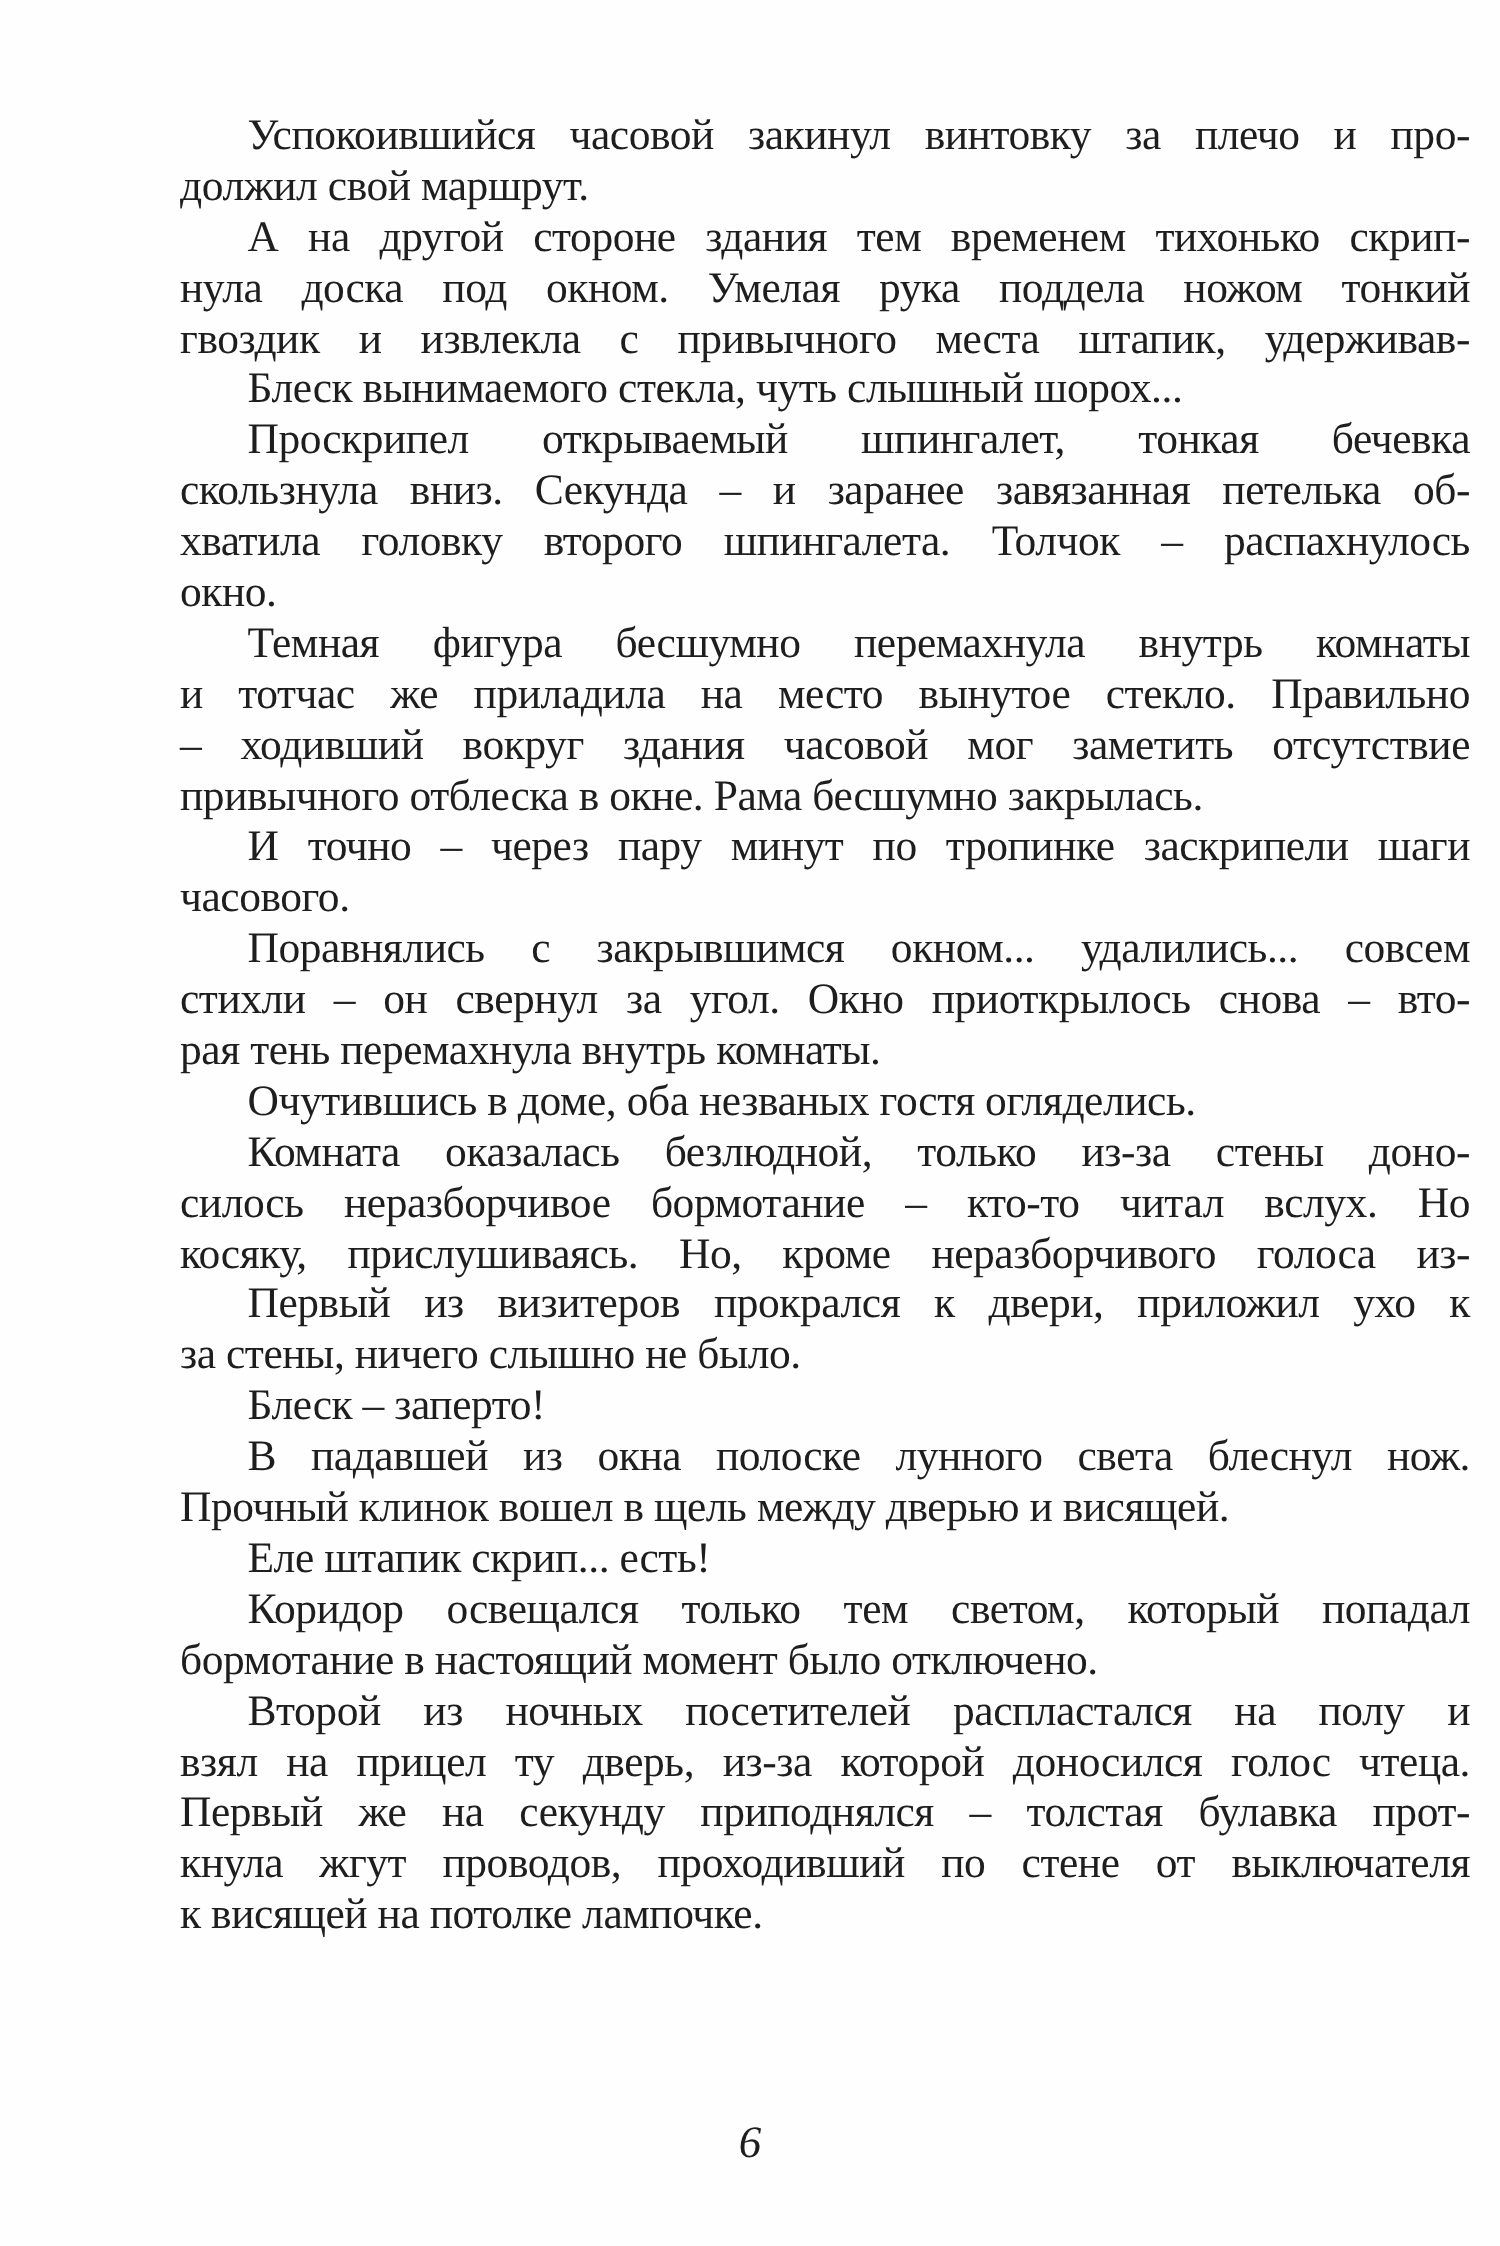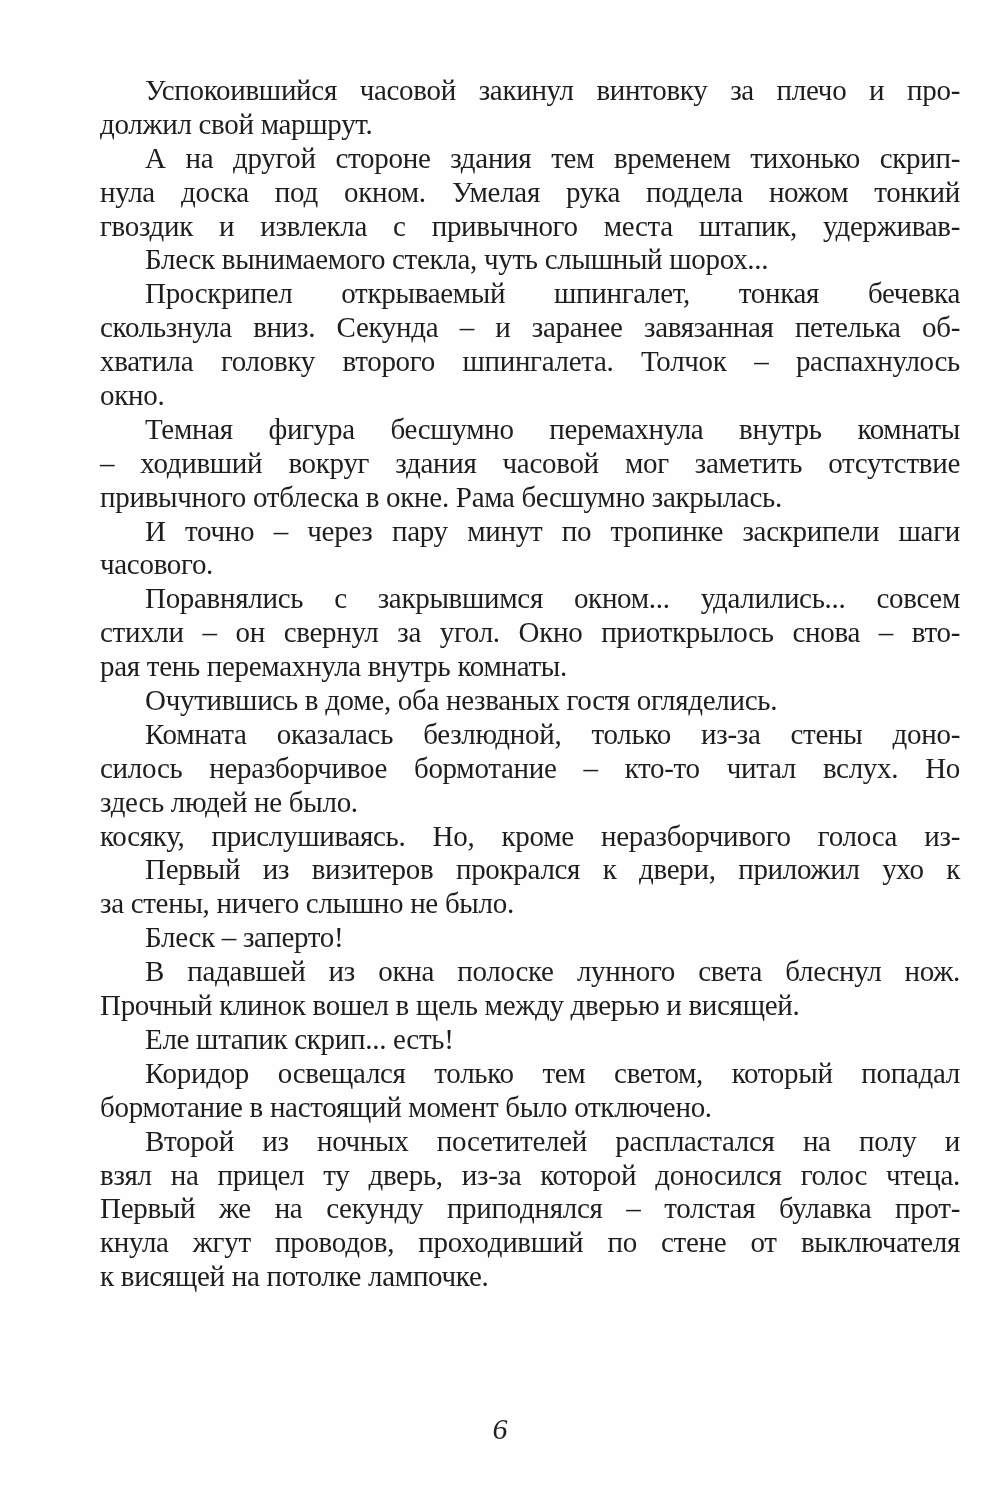--- a/index.html
+++ b/index.html
@@ -9,21 +9,21 @@
     }
     body {
       width: 1000px;
       height: 1497px;
       position: relative;
       overflow: hidden;
       background: #fefefe;
     }
     .page {
       position: absolute;
-      left: 100px;
+      left: 120px;
       top: 74px;
       width: 860px;
       font-family: "Liberation Serif", "DejaVu Serif", serif;
       font-size: 29px;
       color: #1e1e1e;
       letter-spacing: -0.3px;
     }
     .line {
       height: 33.9px;
       line-height: 33.9px;
@@ -58,31 +58,31 @@
     <div class="line last">должил свой маршрут.</div>
     <div class="line indent">А на другой стороне здания тем временем тихонько скрип-</div>
     <div class="line">нула доска под окном. Умелая рука поддела ножом тонкий</div>
     <div class="line">гвоздик и извлекла с привычного места штапик, удерживав-</div>
     <div class="line indent last">Блеск вынимаемого стекла, чуть слышный шорох...</div>
     <div class="line indent">Проскрипел открываемый шпингалет, тонкая бечевка</div>
     <div class="line">скользнула вниз. Секунда – и заранее завязанная петелька об-</div>
     <div class="line">хватила головку второго шпингалета. Толчок – распахнулось</div>
     <div class="line last">окно.</div>
     <div class="line indent">Темная фигура бесшумно перемахнула внутрь комнаты</div>
+    <div class="line">и тотчас же приладила на место вынутое стекло. Правильно</div>
     <div class="line">– ходивший вокруг здания часовой мог заметить отсутствие</div>
     <div class="line last">привычного отблеска в окне. Рама бесшумно закрылась.</div>
     <div class="line indent">И точно – через пару минут по тропинке заскрипели шаги</div>
     <div class="line last">часового.</div>
     <div class="line indent">Поравнялись с закрывшимся окном... удалились... совсем</div>
     <div class="line">стихли – он свернул за угол. Окно приоткрылось снова – вто-</div>
     <div class="line last">рая тень перемахнула внутрь комнаты.</div>
     <div class="line indent last">Очутившись в доме, оба незваных гостя огляделись.</div>
     <div class="line indent">Комната оказалась безлюдной, только из-за стены доно-</div>
     <div class="line">силось неразборчивое бормотание – кто-то читал вслух. Но</div>
-    <div class="line last">здесь людей не было.</div>
     <div class="line">косяку, прислушиваясь. Но, кроме неразборчивого голоса из-</div>
     <div class="line indent">Первый из визитеров прокрался к двери, приложил ухо к</div>
     <div class="line last">за стены, ничего слышно не было.</div>
     <div class="line indent last">Блеск – заперто!</div>
     <div class="line indent">В падавшей из окна полоске лунного света блеснул нож.</div>
     <div class="line last">Прочный клинок вошел в щель между дверью и висящей.</div>
     <div class="line indent last">Еле штапик скрип... есть!</div>
     <div class="line indent">Коридор освещался только тем светом, который попадал</div>
     <div class="line last">бормотание в настоящий момент было отключено.</div>
     <div class="line indent">Второй из ночных посетителей распластался на полу и</div>

